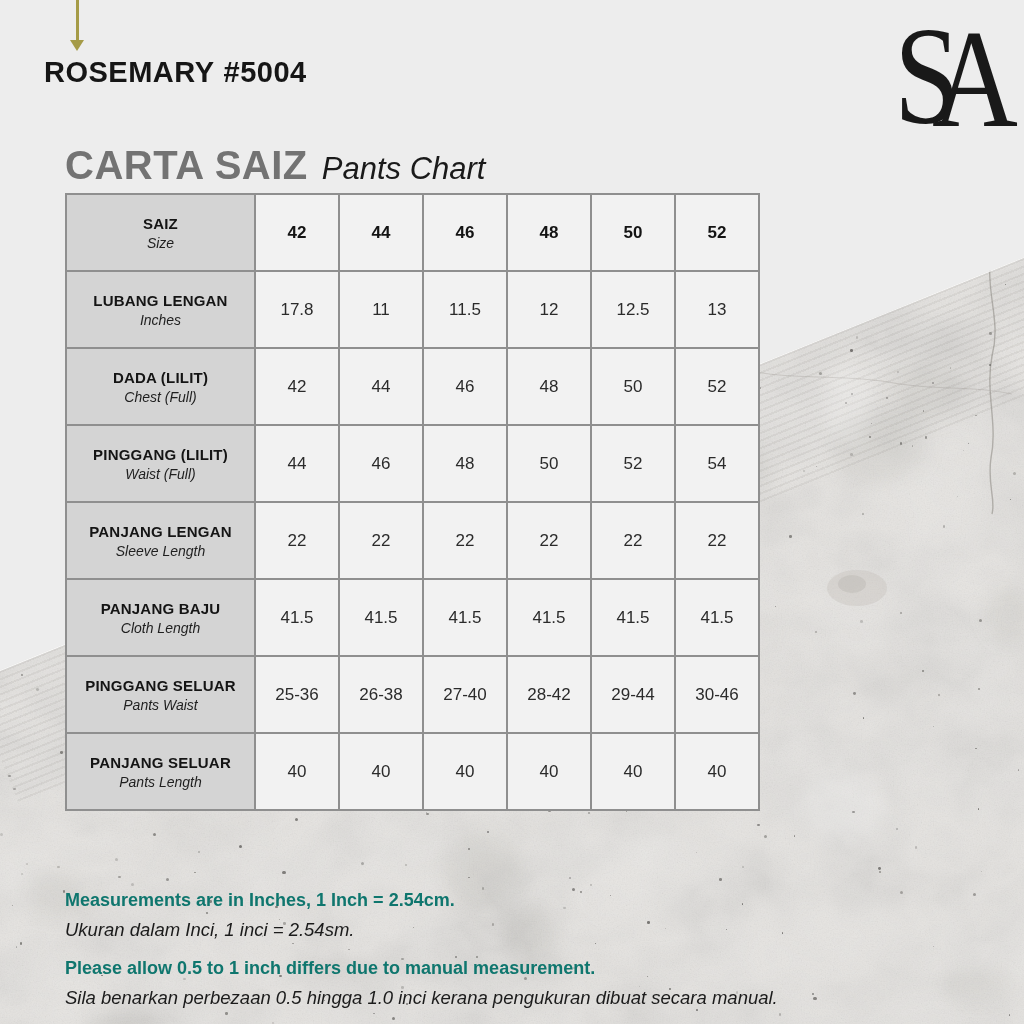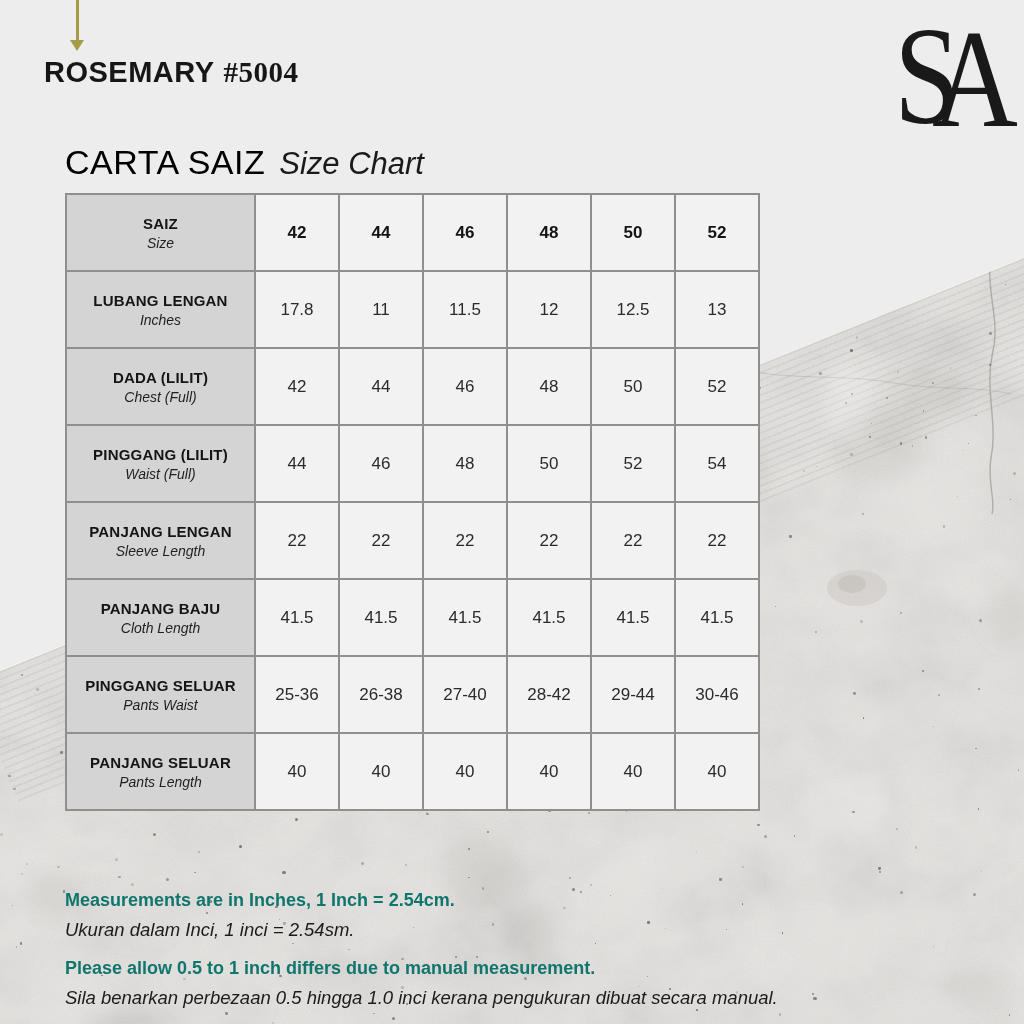--- a/index.html
+++ b/index.html
@@ -36,25 +36,25 @@
 
   
   .arrow-line{position:absolute;left:76px;top:0;width:3px;height:40px;background:#a59b47;}
   .arrow-head{position:absolute;left:70px;top:40px;width:0;height:0;
     border-left:7px solid transparent;border-right:7px solid transparent;
     border-top:11px solid #a59b47;}
 
   
   .product-title{position:absolute;left:44px;top:56px;margin:0;
     font-size:29px;font-weight:bold;letter-spacing:.5px;color:#161616;}
-  .product-code{margin-left:9px;font-family:Liberation Serif, serif;}
+  .product-code{margin-left:9px;}
   .variant{position:absolute;left:41px;top:93px;margin:0;
     font-size:22px;font-weight:normal;letter-spacing:.3px;color:#161616;}
   .chart-heading{position:absolute;left:65px;top:143px;margin:0;white-space:nowrap;}
-  .h-main{font-size:34px;font-weight:normal;letter-spacing:.5px;color:#000000;}
+  .h-main{font-size:40px;font-weight:bold;letter-spacing:.5px;color:#737373;}
   .h-sub{font-size:31px;font-style:italic;font-weight:normal;margin-left:14px;color:#1a1a1a;}
 
   
   .logo{position:absolute;left:892px;top:26px;width:130px;height:125px;}
   .logo span{position:absolute;display:inline-block;
     font-family:"Liberation Serif", serif;line-height:1;color:#191919;
     transform:scaleX(.85);transform-origin:left top;}
   .logo-s{left:2px;top:-20px;font-size:140px;}
   .logo-a{left:40px;top:-17px;font-size:140px;}
 
@@ -370,21 +370,21 @@
         <div class="patch" style="left: 802px; top: 772px; width: 83px; height: 68px; background: rgba(255, 255, 255, 0.22); filter: blur(9px);"></div>
       </div>
   </div>
 
   <div>
     <div class="arrow-line"></div>
     <div class="arrow-head"></div>
   </div>
 
   <h1 class="product-title"><span>ROSEMARY</span><span class="product-code">#5004</span></h1>
-  <h2 class="chart-heading"><span class="h-main">CARTA SAIZ</span><span class="h-sub">Size Chart</span></h2>
+  <h2 class="chart-heading"><span class="h-main">CARTA SAIZ</span><span class="h-sub">Pants Chart</span></h2>
 
   <div class="logo">
     <span class="logo-s">S</span>
     <span class="logo-a">A</span>
   </div>
 
   <table class="size-table" id="size-table">
       <tbody>
         <tr>
           <th class="label-cell">

